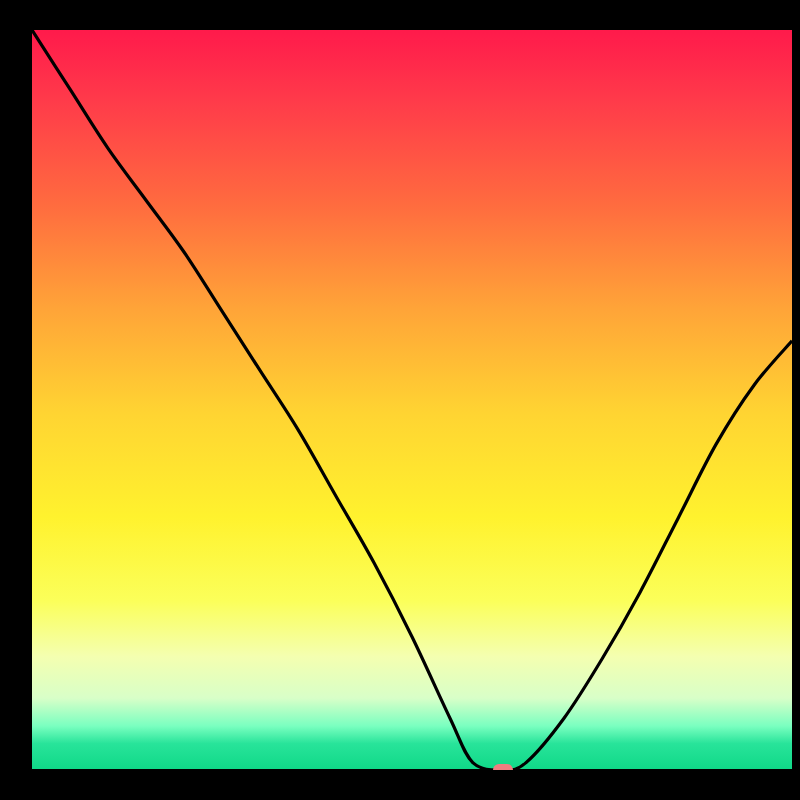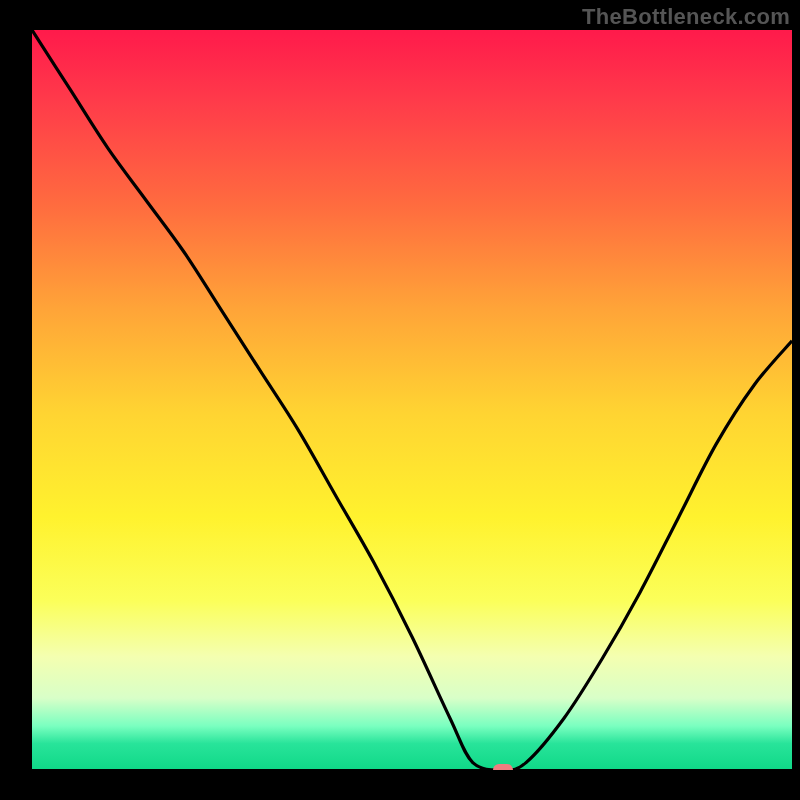--- a/index.html
+++ b/index.html
@@ -92,21 +92,20 @@
     border-radius: 6px;
     transform: translate(-50%, -50%);
     z-index: 5;
   }
 </style>
 </head>
 <body>
 
 <div class="frame">
 
-  <div class="watermark">TheBottleneck.com</div>
 
   <div class="plot">
     <div class="gradient">
       <div class="gradient-main"></div>
       <div class="gradient-green"></div>
     </div>
 
     <svg class="curve" viewBox="0 0 760 740" preserveAspectRatio="none">
       <path fill="none" stroke="#000000" stroke-width="3.2" d="M 0,0 C 6.333333333333333,9.866666666666655 25.333333333333336,39.4666666666666 38,59.19999999999993 C 50.666666666666664,78.93333333333327 63.333333333333336,99.89999999999998 76,118.39999999999998 C 88.66666666666667,136.89999999999998 101.33333333333333,152.93333333333325 114,170.19999999999993 C 126.66666666666667,187.4666666666666 139.33333333333334,203.5 152,222 C 164.66666666666666,240.5 177.33333333333334,261.46666666666664 190,281.2 C 202.66666666666666,300.93333333333334 215.33333333333334,320.66666666666663 228,340.4 C 240.66666666666666,360.1333333333333 253.33333333333334,378.6333333333333 266,399.59999999999997 C 278.6666666666667,420.5666666666666 291.3333333333333,444 304,466.2 C 316.6666666666667,488.4 329.3333333333333,509.3666666666666 342,532.8 C 354.6666666666667,556.2333333333332 367.3333333333333,580.9 380,606.8 C 392.6666666666667,632.6999999999999 407.86666666666673,667.2333333333333 418.00000000000006,688.2 C 428.1333333333334,709.1666666666667 431.9333333333333,723.9666666666667 440.79999999999995,732.6 C 449.66666666666663,741.2333333333333 462.3333333333333,740 471.2,740 C 480.06666666666666,740 483.8666666666667,741.2333333333333 494,732.6 C 504.1333333333333,723.9666666666667 519.3333333333334,705.4666666666667 532,688.2 C 544.6666666666666,670.9333333333334 557.3333333333334,649.9666666666667 570,629 C 582.6666666666666,608.0333333333333 595.3333333333334,585.8333333333333 608,562.4 C 620.6666666666666,538.9666666666667 633.3333333333334,513.0666666666666 646,488.4 C 658.6666666666666,463.7333333333333 671.3333333333334,436.59999999999997 684,414.4 C 696.6666666666666,392.2 709.3333333333334,372.46666666666664 722,355.2 C 734.6666666666666,337.93333333333334 753.6666666666666,318.2 760,310.8"></path>
     </svg>

